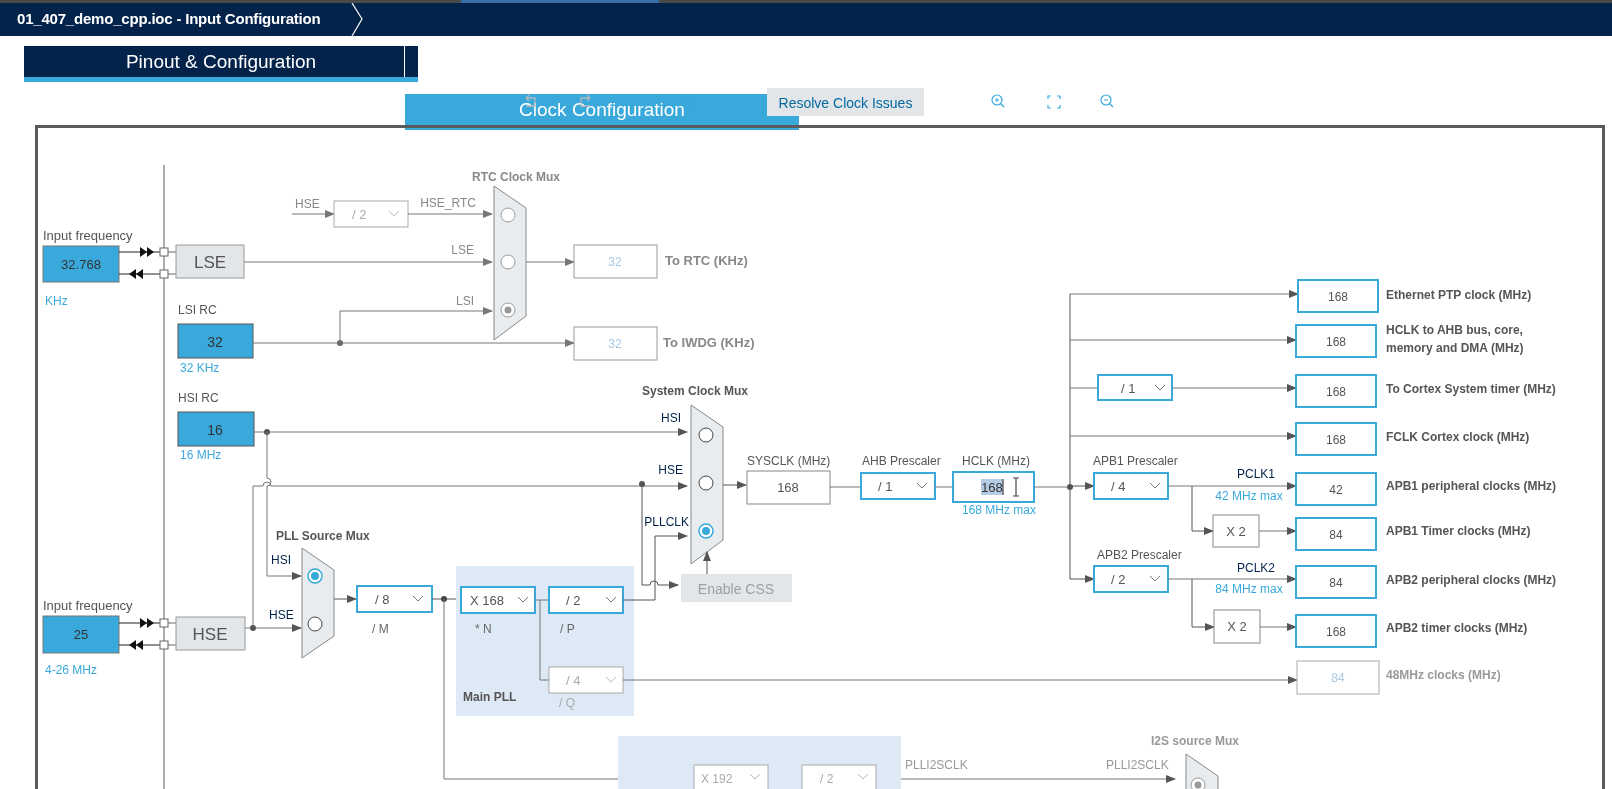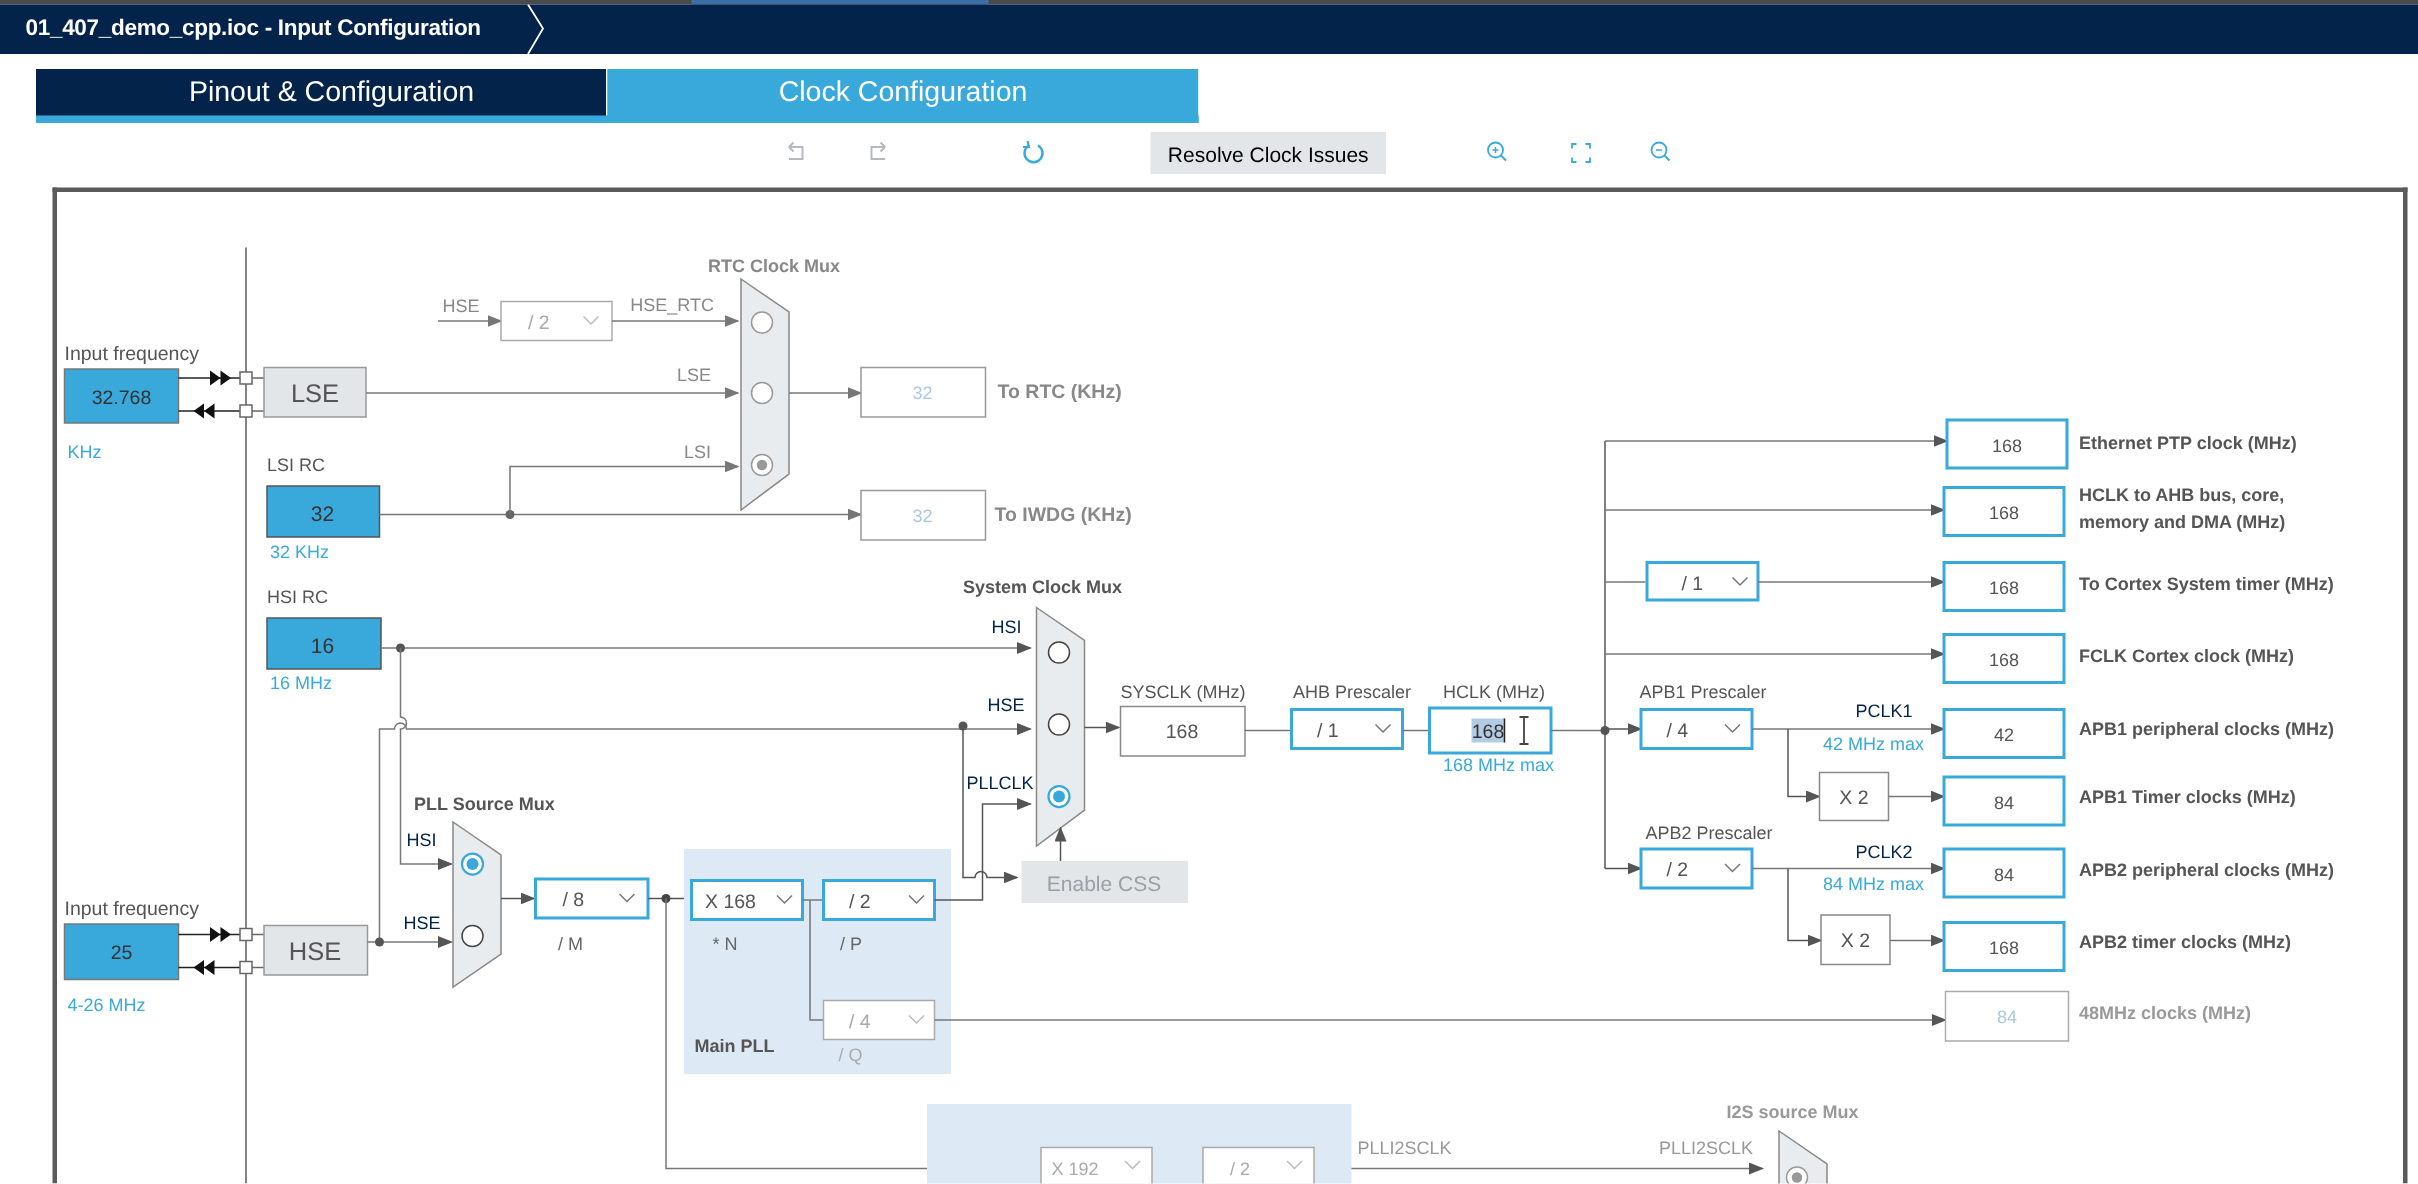--- a/index.html
+++ b/index.html
@@ -4,24 +4,24 @@
 <style>
   html,body{margin:0;padding:0;background:#ffffff;}
   body{width:1612px;height:789px;overflow:hidden;position:relative;font-family:"Liberation Sans",sans-serif;}
   .topstrip{position:absolute;left:0;top:0;width:1612px;height:3px;background:#4a4a4a;}
   .topstrip .active{position:absolute;left:461px;top:0;width:198px;height:3px;background:#3a6ea5;}
   .titlebar{position:absolute;left:0;top:3px;width:1612px;height:33px;background:#03234b;}
   .titlebar .title{position:absolute;left:17px;top:7px;color:#fff;font-size:15px;font-weight:bold;letter-spacing:-0.2px;}
   .titlebar .chev{position:absolute;left:350px;top:0;}
   .tabs{position:absolute;left:10px;top:46px;width:1602px;height:36px;}
   .tab{position:absolute;top:0;height:31px;background:#03234b;color:#fff;font-size:19px;text-align:center;line-height:31px;border-bottom:5px solid #39a9dc;}
-  .tab.active{background:#39a9dc;}
+  .tab.active{background:#39a9dc;margin-top:48px;}
   .tab-sep{position:absolute;top:0;width:1px;height:31px;background:#ffffff;}
   .toolbar-icon{position:absolute;top:92px;width:22px;height:20px;cursor:pointer;}
-  .resolve-btn{position:absolute;left:767px;top:88px;width:157px;height:28px;background:#e3e6e9;color:#000000;font-size:14px;text-align:center;line-height:28px;border:none;}
+  .resolve-btn{position:absolute;left:767px;top:88px;width:157px;height:28px;background:#e3e6e9;color:#0369a1;font-size:14px;text-align:center;line-height:28px;border:none;}
   .canvas{position:absolute;left:35px;top:125px;width:1570px;height:664px;border-top:3px solid #5b5b5b;border-left:3px solid #5b5b5b;border-right:3px solid #5b5b5b;box-sizing:border-box;}
   svg#diagram{position:absolute;left:0;top:0;}
   .t{font-family:"Liberation Sans",sans-serif;}
 </style>
 </head>
 <body>
 
 <div class="topstrip">
     <div class="active"></div>
   </div>

